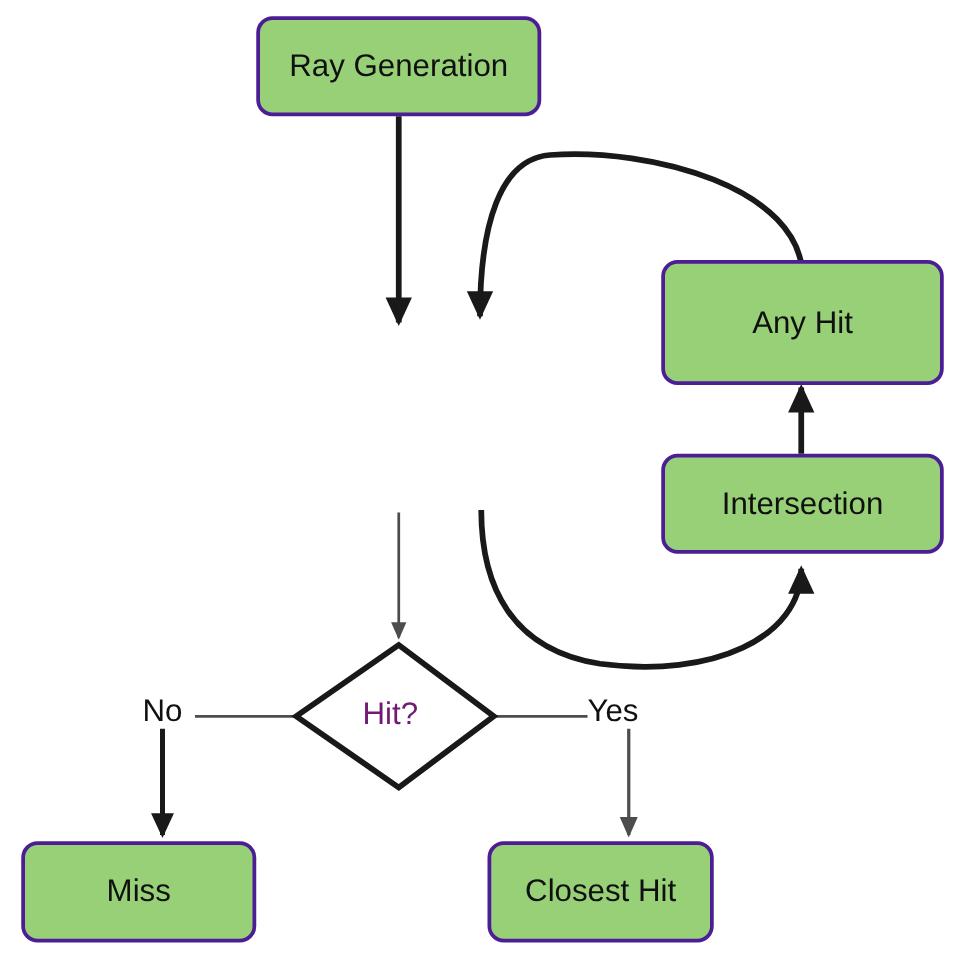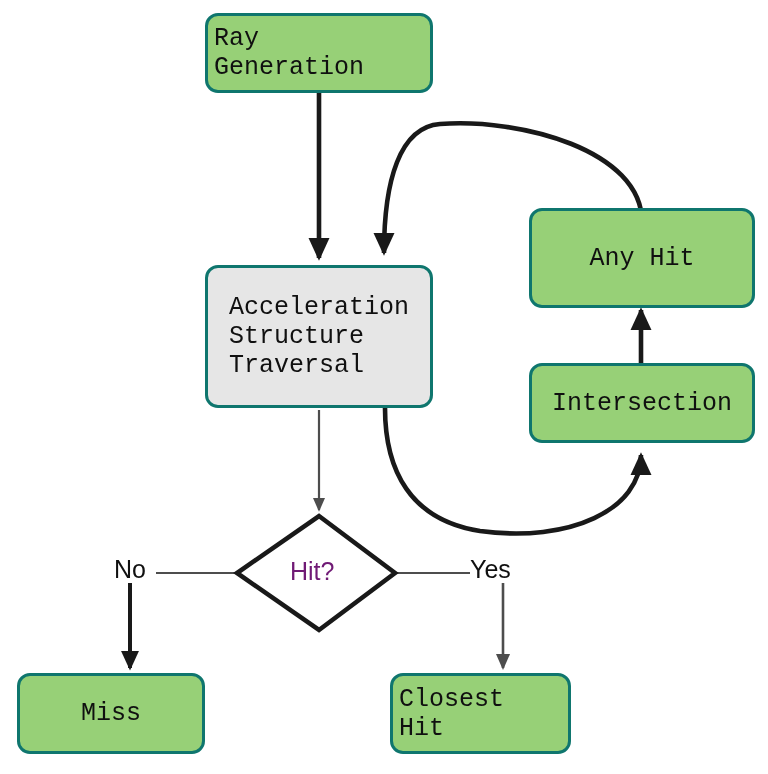--- a/index.html
+++ b/index.html
@@ -21,31 +21,30 @@
   #edges {
     position: absolute;
     left: 0;
     top: 0;
     width: 768px;
     height: 774px;
   }
   .node {
     position: absolute;
     box-sizing: border-box;
-    border: 3px solid #0f766e;
+    border: 3px solid #4c1d95;
     border-radius: 13px;
     display: flex;
     align-items: center;
     justify-content: center;
-    text-align: left;
+    text-align: right;
     color: #101010;
     font-size: 25px;
     line-height: 1.16;
     z-index: 3;
-    font-family: Liberation Mono, monospace;
   }
   .node.green {
     background: #97D077;
   }
   .node.grey {
     background: #E6E6E6;
   }
   .node-label {
     display: block;
     padding: 0 6px;
@@ -125,25 +124,20 @@
 
     <g>
       <polygon points="319,516 395,573 319,630 237,573" fill="#ffffff" stroke="#191919" stroke-width="4.6"></polygon>
     </g>
   </svg>
 
   <div class="node green" id="node-raygen">
     <span class="node-label">Ray Generation</span>
   </div>
 
-  <div class="node grey" id="node-accel">
-    <span class="node-label">Acceleration
-Structure
-Traversal</span>
-  </div>
 
   <div class="node green" id="node-anyhit">
     <span class="node-label">Any Hit</span>
   </div>
 
   <div class="node green" id="node-intersect">
     <span class="node-label">Intersection</span>
   </div>
 
   <div class="node green" id="node-miss">

